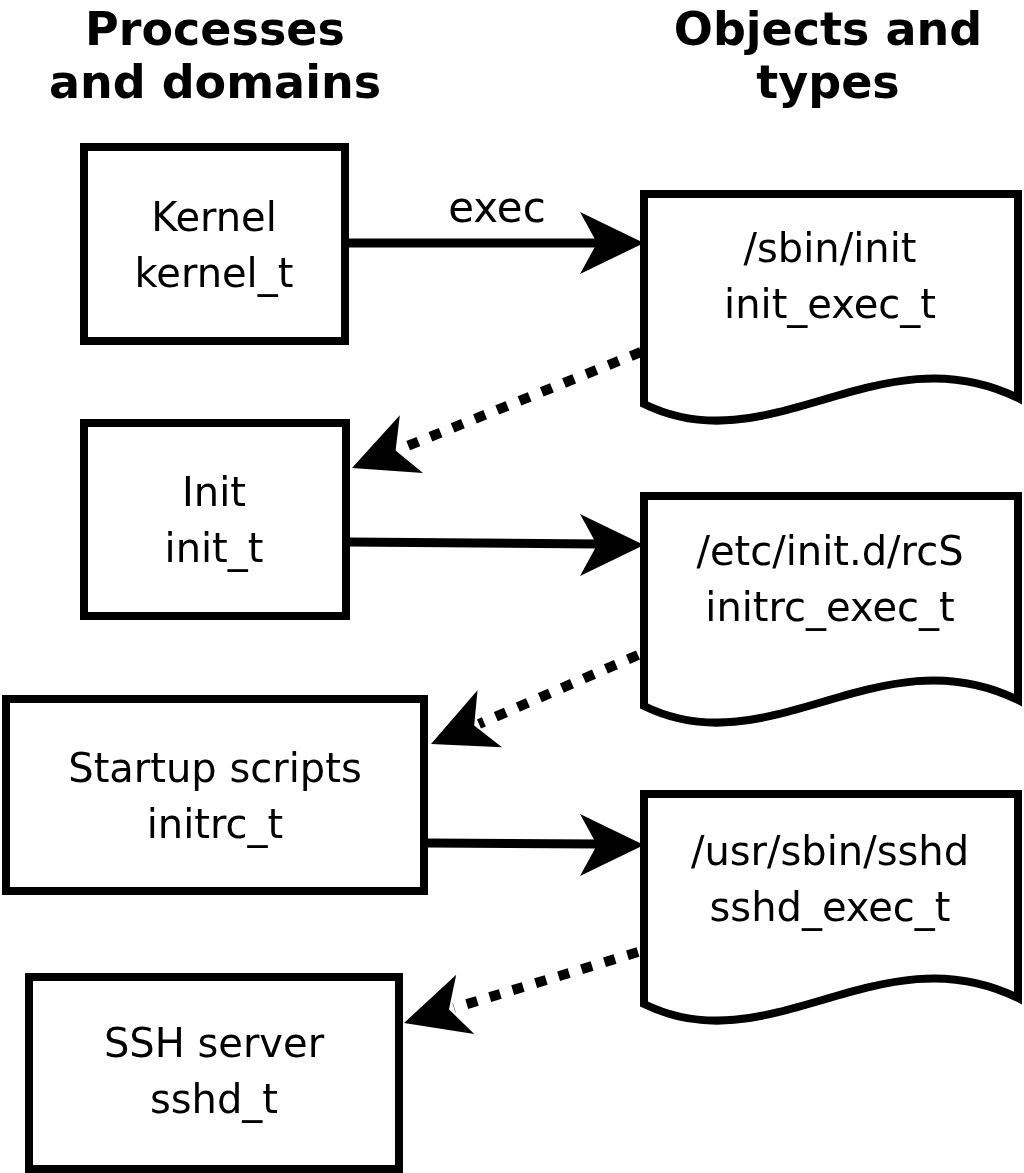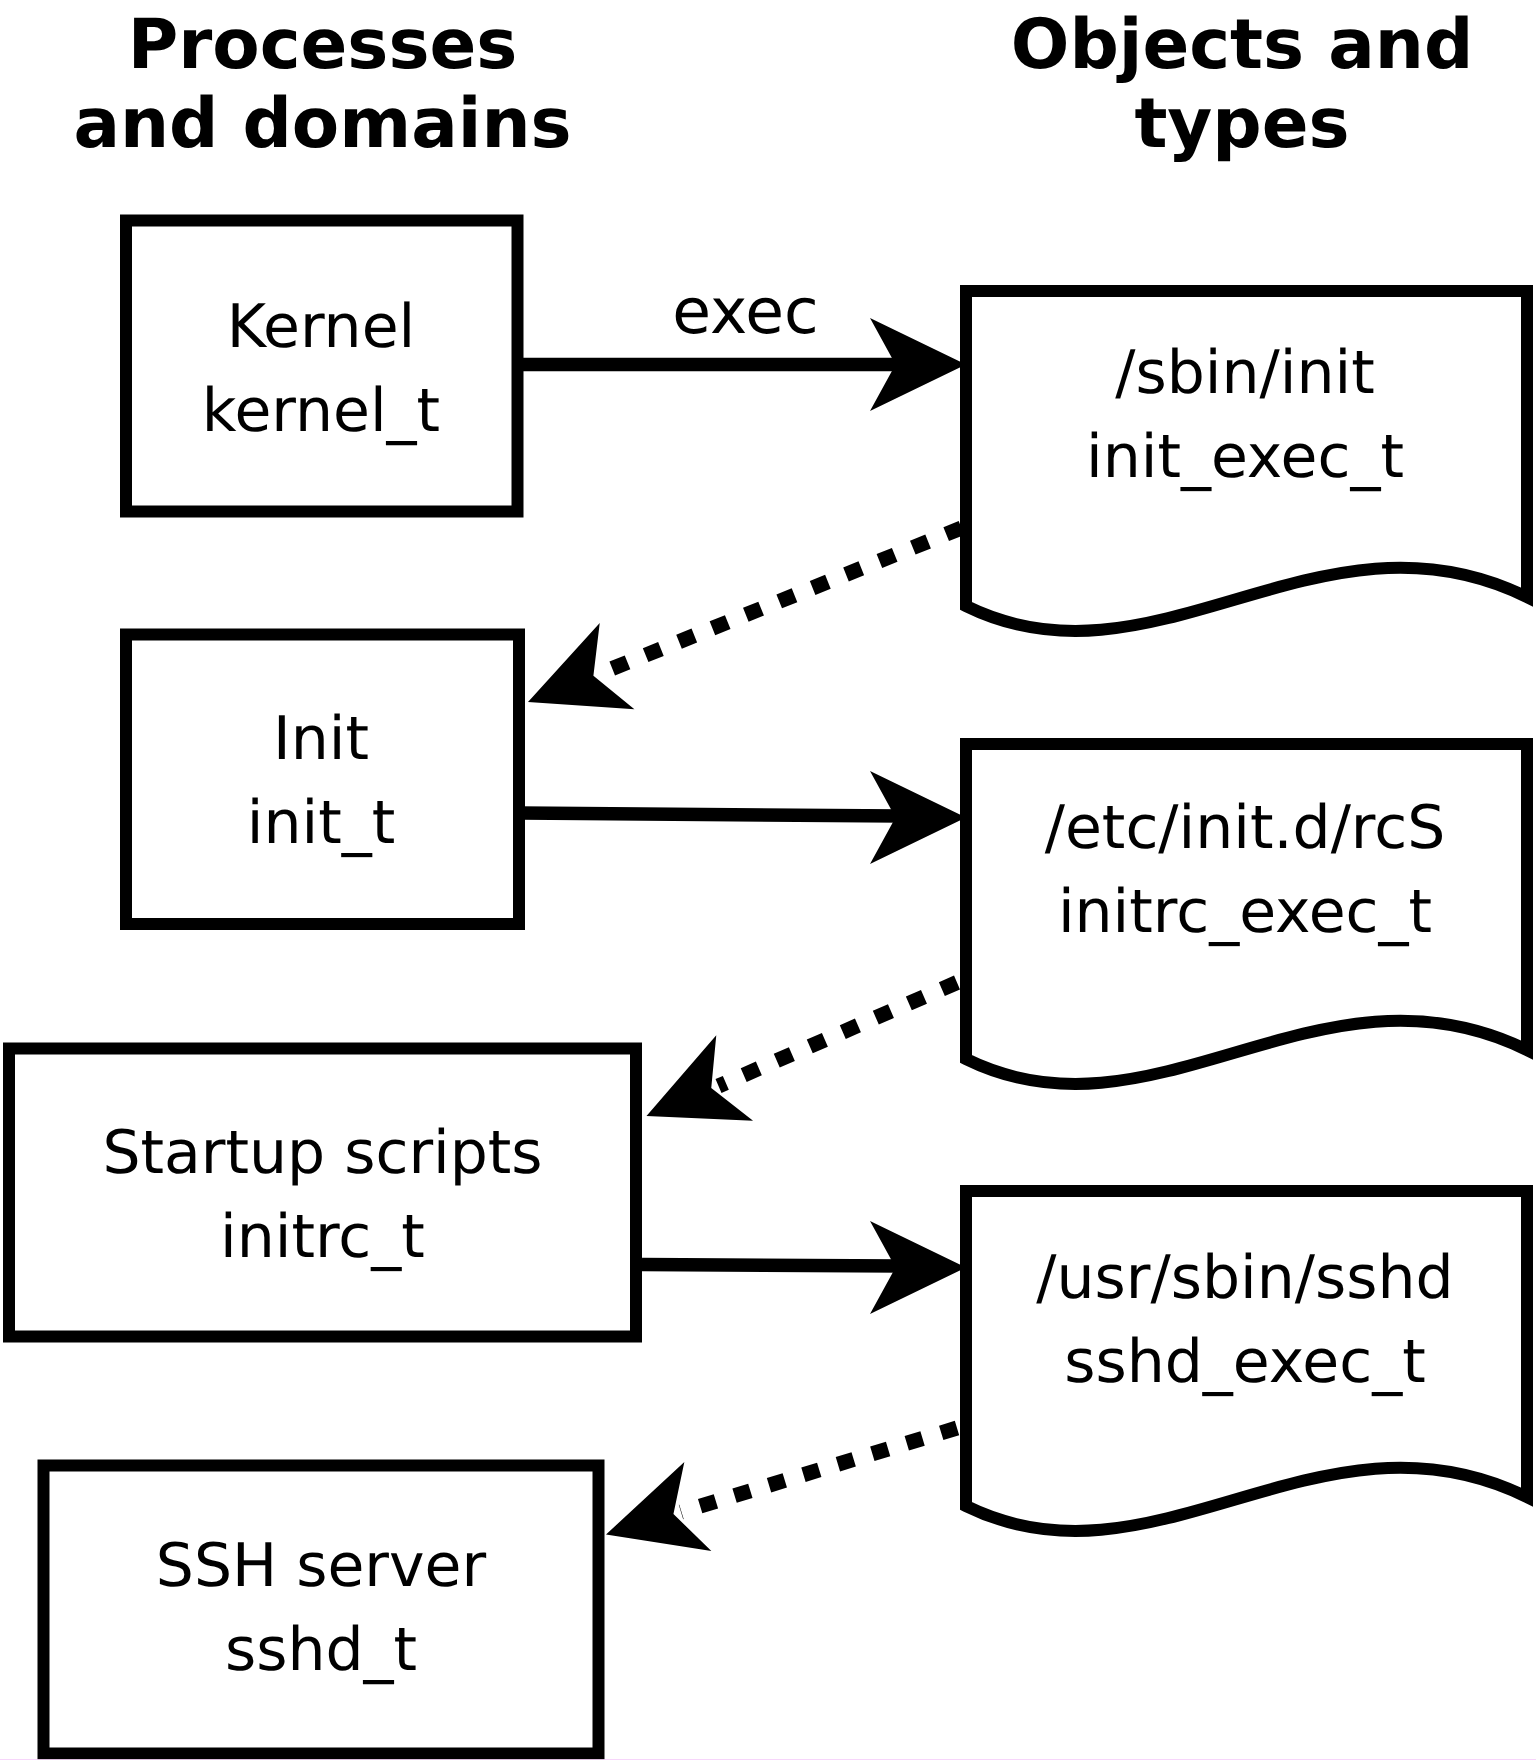--- a/index.html
+++ b/index.html
@@ -4,21 +4,21 @@
 <style>
   html, body {
     margin: 0;
     padding: 0;
     background: #ffffff;
   }
   #stage {
     position: relative;
     width: 1024px;
     height: 1173px;
-    background: #d946ef;
+    background: #c2410c;
     overflow: hidden;
   }
   svg {
     display: block;
     font-family: "DejaVu Sans", "Liberation Sans", sans-serif;
   }
   .hdr {
     font-size: 46px;
     font-weight: bold;
     fill: #000000;

